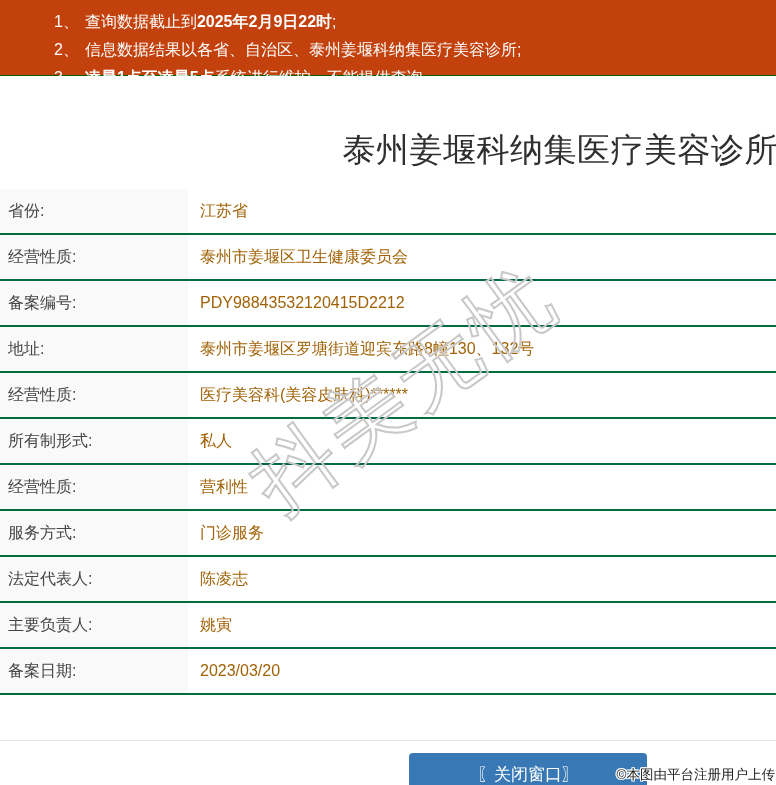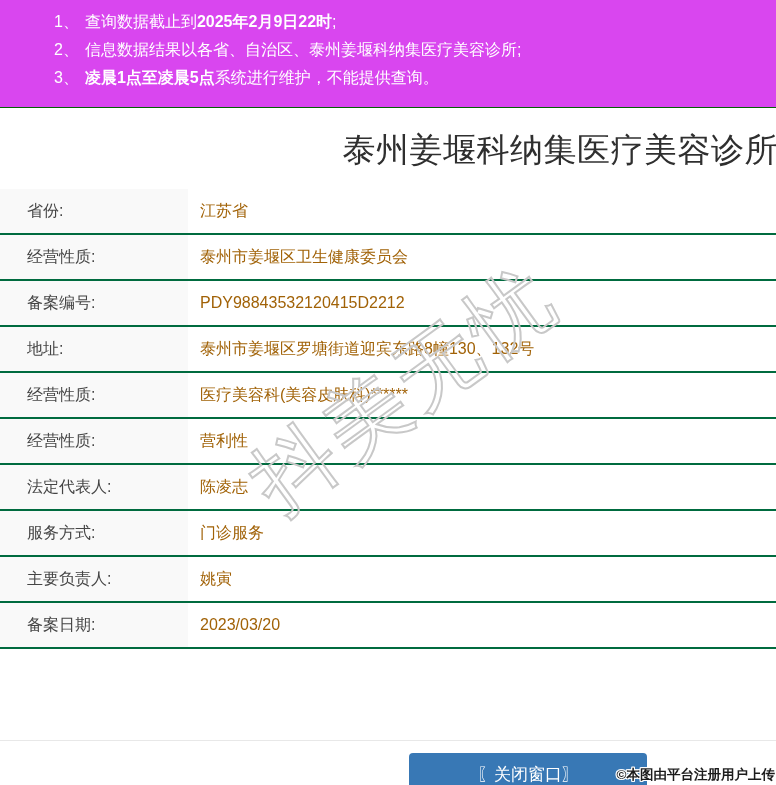--- a/index.html
+++ b/index.html
@@ -7,22 +7,22 @@
     width: 776px; height: 785px;
     background: #ffffff;
     overflow: hidden;
     position: relative;
     font-family: "Liberation Sans", "DejaVu Sans", sans-serif;
   }
 
   
   .notice-bar {
     position: absolute; left: 0; top: 0;
-    width: 776px; height: 108px;
-    background: #d946ef;
+    width: 776px; height: 76px;
+    background: #c2410c;
     border-bottom: 1px solid #056105;
     color: #ffffff;
     padding: 8px 7px 0 54px;
   }
   .notice-line {
     font-size: 16px;
     line-height: 28px;
     white-space: nowrap;
   }
   .notice-line .num { margin-right: 6px; }
@@ -45,21 +45,21 @@
     width: 776px;
   }
   .info-row {
     display: flex;
     height: 46px;
     border-bottom: 2px solid #006B3F;
   }
   .cell-label {
     width: 188px;
     background: #f9f9f9;
-    padding-left: 27px;
+    padding-left: 8px;
     font-size: 16px;
     color: #454545;
     line-height: 44px;
     white-space: nowrap;
   }
   .cell-value {
     flex: 1;
     padding-left: 12px;
     font-size: 16px;
     color: #a16207;
@@ -99,21 +99,21 @@
     color: #ffffff;
     font-size: 17px;
     line-height: 36px;
     text-align: center;
     font-family: "Liberation Sans", "DejaVu Sans", sans-serif;
     cursor: pointer;
   }
   .copyright {
     position: absolute; right: 1px; top: 766px;
     font-size: 13.5px;
-    font-weight: bold;
+    font-weight: normal;
     color: #1c1c1c;
     white-space: nowrap;
     z-index: 6;
     text-shadow:
       -1px -1px 0 #fff, 1px -1px 0 #fff, -1px 1px 0 #fff, 1px 1px 0 #fff,
       0 -1px 0 #fff, 0 1px 0 #fff, -1px 0 0 #fff, 1px 0 0 #fff;
   }
 </style>
 </head>
 <body>
@@ -141,30 +141,34 @@
   </div>
   <div class="info-row">
     <div class="cell-label">地址:</div>
     <div class="cell-value">泰州市姜堰区罗塘街道迎宾东路8幢130、132号</div>
   </div>
   <div class="info-row">
     <div class="cell-label">经营性质:</div>
     <div class="cell-value">医疗美容科(美容皮肤科)******</div>
   </div>
   <div class="info-row">
+    <div class="cell-label">所有制形式:</div>
+    <div class="cell-value">私人</div>
+  </div>
+  <div class="info-row">
     <div class="cell-label">经营性质:</div>
     <div class="cell-value">营利性</div>
   </div>
   <div class="info-row">
+    <div class="cell-label">服务方式:</div>
+    <div class="cell-value">门诊服务</div>
+  </div>
+  <div class="info-row">
     <div class="cell-label">法定代表人:</div>
     <div class="cell-value">陈凌志</div>
-  </div>
-  <div class="info-row">
-    <div class="cell-label">服务方式:</div>
-    <div class="cell-value">门诊服务</div>
   </div>
   <div class="info-row">
     <div class="cell-label">主要负责人:</div>
     <div class="cell-value">姚寅</div>
   </div>
   <div class="info-row">
     <div class="cell-label">备案日期:</div>
     <div class="cell-value">2023/03/20</div>
   </div>
 </div>

